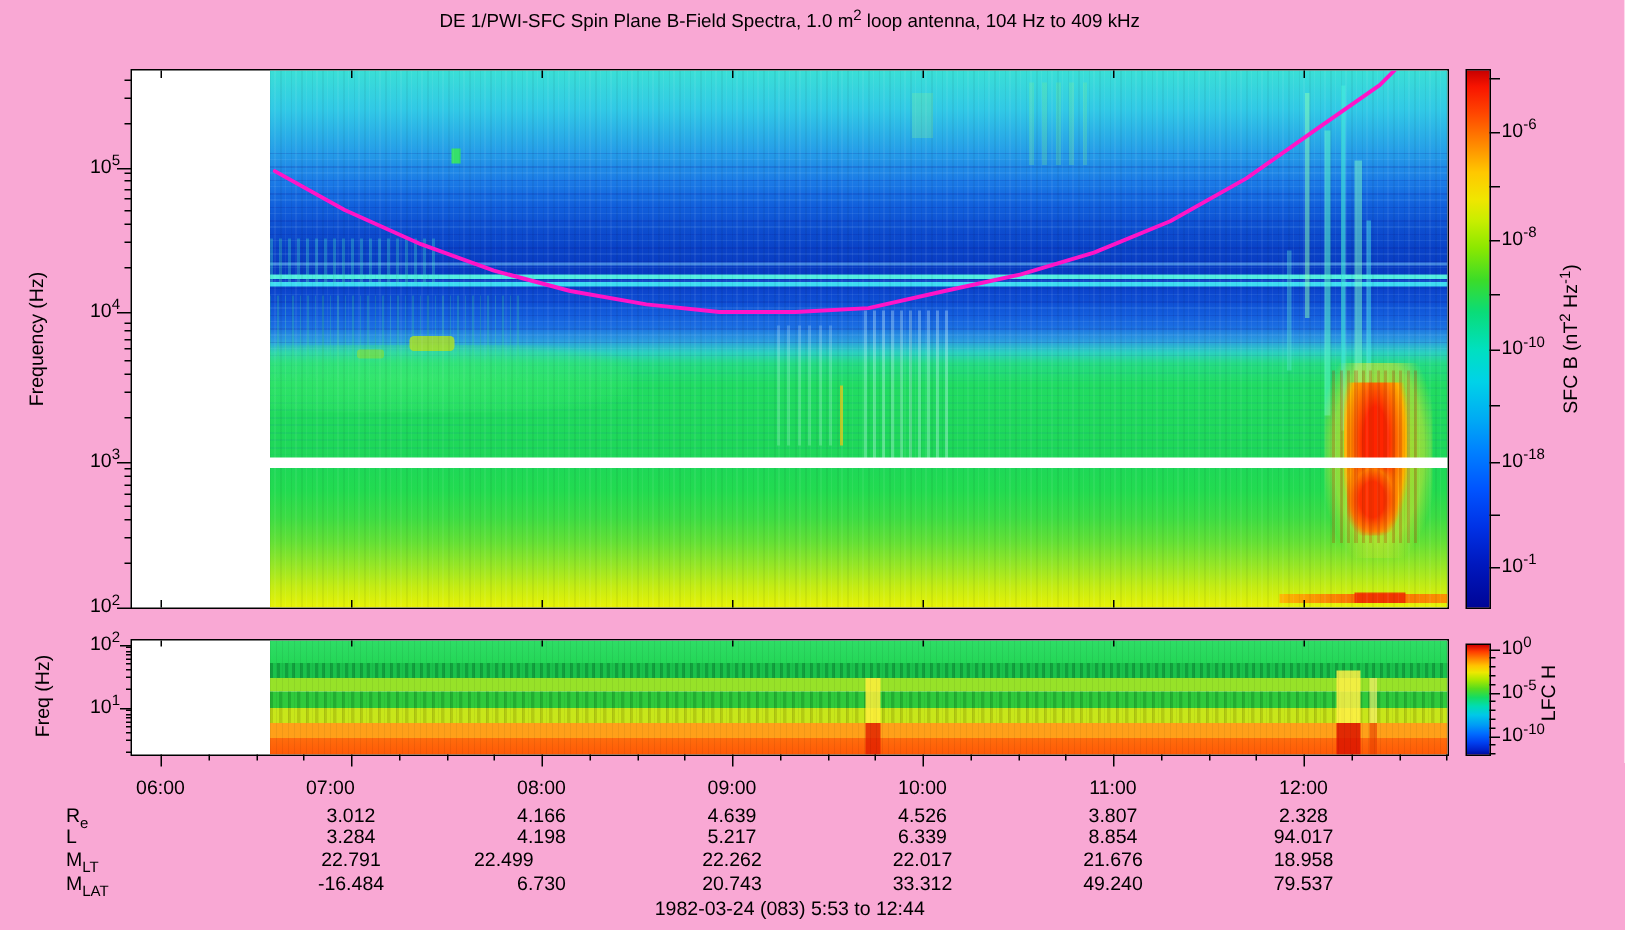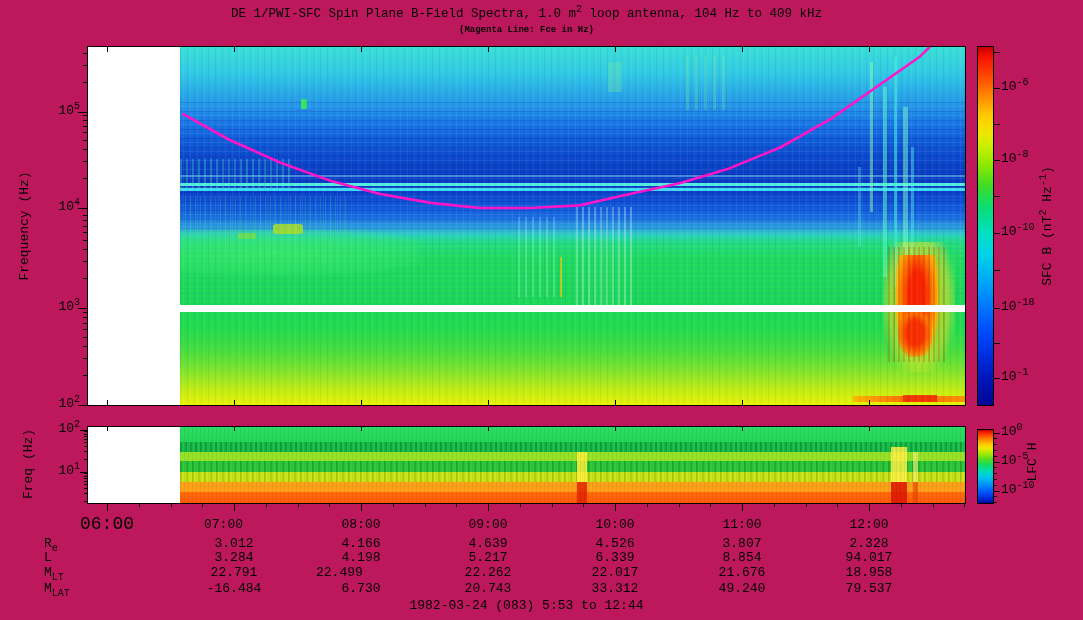--- a/index.html
+++ b/index.html
@@ -1,17 +1,17 @@
 <!DOCTYPE html>
 <html><head>
 <meta charset="utf-8">
 <style>
   html,body{margin:0;padding:0;background:#fff}
-  #fig{position:relative;width:1083px;height:620px;background:#be185d;overflow:hidden;
-       font-family:Liberation Mono, monospace;color:#000}
+  #fig{position:relative;width:1083px;height:620px;background:#f9a8d4;overflow:hidden;
+       font-family:Liberation Sans, sans-serif;color:#000}
   .ly{position:absolute}
   .panel{position:absolute;border:1px solid #000;background:#fff}
   .p1{left:87px;top:46px;width:877px;height:358px}
   .p2{left:87px;top:426px;width:877px;height:76px}
   .clip{position:absolute;left:0;top:0;width:877px;height:358px;overflow:hidden}
   .clip2{position:absolute;left:0;top:0;width:877px;height:76px;overflow:hidden}
   .cb{position:absolute;border:1px solid #000}
   .cb1{left:977px;top:46px;width:15px;height:358px;background:linear-gradient(180deg,
     #C80000 0%,#F81400 3%,#FF4600 8%,#FF8C00 14%,#FFC800 19%,#F0E600 24%,#C8EE00 28%,
     #8CE800 33%,#3CDC28 39%,#0ADC78 45%,#00E0C0 52%,#00D2E8 58%,#00AAF4 65%,#0080FF 71%,
@@ -33,21 +33,20 @@
   .footer{top:598px;font-size:13px}
   .lab{position:absolute;font-size:13px;line-height:15px}
   svg.fce{position:absolute;left:0;top:0}
 </style>
 </head>
 <body>
 
 <div id="fig">
 
   <div class="t1"><span>DE 1/PWI-SFC  Spin Plane B-Field Spectra, 1.0 m</span><span class="sup">2</span><span> loop antenna, 104 Hz to 409 kHz</span></div>
-  <div class="t1sub">(Magenta Line: Fce in Hz)</div>
 
   <div class="rot yl1">Frequency (Hz)</div>
 
   <div class="panel p1">
     <div class="clip">
 
       <div class="ly" style="left:92px;top:0;width:785px;height:358px;background:linear-gradient(180deg,
         #3ADFD6 0px,#31C9E6 26px,#259CE8 55px,#1A79E6 75px,#1160DC 90px,#0D4ED0 105px,
         #0940C6 122px,#0839C0 140px,#0C46CE 148px,#1158DA 160px,#1A6CE2 170px,#2B9CE0 180px,
         #2BD0C0 188px,#25DC80 196px,#21DC62 210px,#1FD85A 245px,#1ED857 265px,#22DB50 280px,
@@ -230,21 +229,21 @@
     <div style="position: absolute; left: 742px; top: 427px; width: 1px; height: 4px; background: rgb(0, 0, 0);"></div>
     <div style="position: absolute; left: 742px; top: 503px; width: 1px; height: 8px; background: rgb(0, 0, 0);"></div>
     <div style="position: absolute; left: 773.75px; top: 503px; width: 1px; height: 4px; background: rgb(0, 0, 0);"></div>
     <div style="position: absolute; left: 805.5px; top: 503px; width: 1px; height: 4px; background: rgb(0, 0, 0);"></div>
     <div style="position: absolute; left: 837.25px; top: 503px; width: 1px; height: 4px; background: rgb(0, 0, 0);"></div>
     <div style="position: absolute; left: 869px; top: 427px; width: 1px; height: 4px; background: rgb(0, 0, 0);"></div>
     <div style="position: absolute; left: 869px; top: 503px; width: 1px; height: 8px; background: rgb(0, 0, 0);"></div>
     <div style="position: absolute; left: 900.75px; top: 503px; width: 1px; height: 4px; background: rgb(0, 0, 0);"></div>
     <div style="position: absolute; left: 932.5px; top: 503px; width: 1px; height: 4px; background: rgb(0, 0, 0);"></div>
     <div style="position: absolute; left: 964.25px; top: 503px; width: 1px; height: 4px; background: rgb(0, 0, 0);"></div>
-    <div class="lab" style="position: absolute; left: 77px; top: 517px; width: 60px; text-align: center; font-size: 18px;">06:00</div>
+    <div class="lab" style="position: absolute; left: 77px; top: 517px; width: 60px; text-align: center; font-size: 13px;">06:00</div>
     <div class="lab" style="position: absolute; left: 204px; top: 517px; width: 60px; text-align: left; font-size: 13px;">07:00</div>
     <div class="lab" style="position: absolute; left: 331px; top: 517px; width: 60px; text-align: center; font-size: 13px;">08:00</div>
     <div class="lab" style="position: absolute; left: 458px; top: 517px; width: 60px; text-align: center; font-size: 13px;">09:00</div>
     <div class="lab" style="position: absolute; left: 585px; top: 517px; width: 60px; text-align: center; font-size: 13px;">10:00</div>
     <div class="lab" style="position: absolute; left: 712px; top: 517px; width: 60px; text-align: center; font-size: 13px;">11:00</div>
     <div class="lab" style="position: absolute; left: 839px; top: 517px; width: 60px; text-align: center; font-size: 13px;">12:00</div>
     <div style="position: absolute; left: 993px; top: 87.5px; width: 7px; height: 1px; background: rgb(0, 0, 0);"></div>
     <div class="lab" style="position: absolute; left: 1001px; top: 79px; font-size: 13px;">10<span class="sup">-6</span></div>
     <div style="position: absolute; left: 993px; top: 159.5px; width: 7px; height: 1px; background: rgb(0, 0, 0);"></div>
     <div class="lab" style="position: absolute; left: 1001px; top: 151px; font-size: 13px;">10<span class="sup">-8</span></div>

